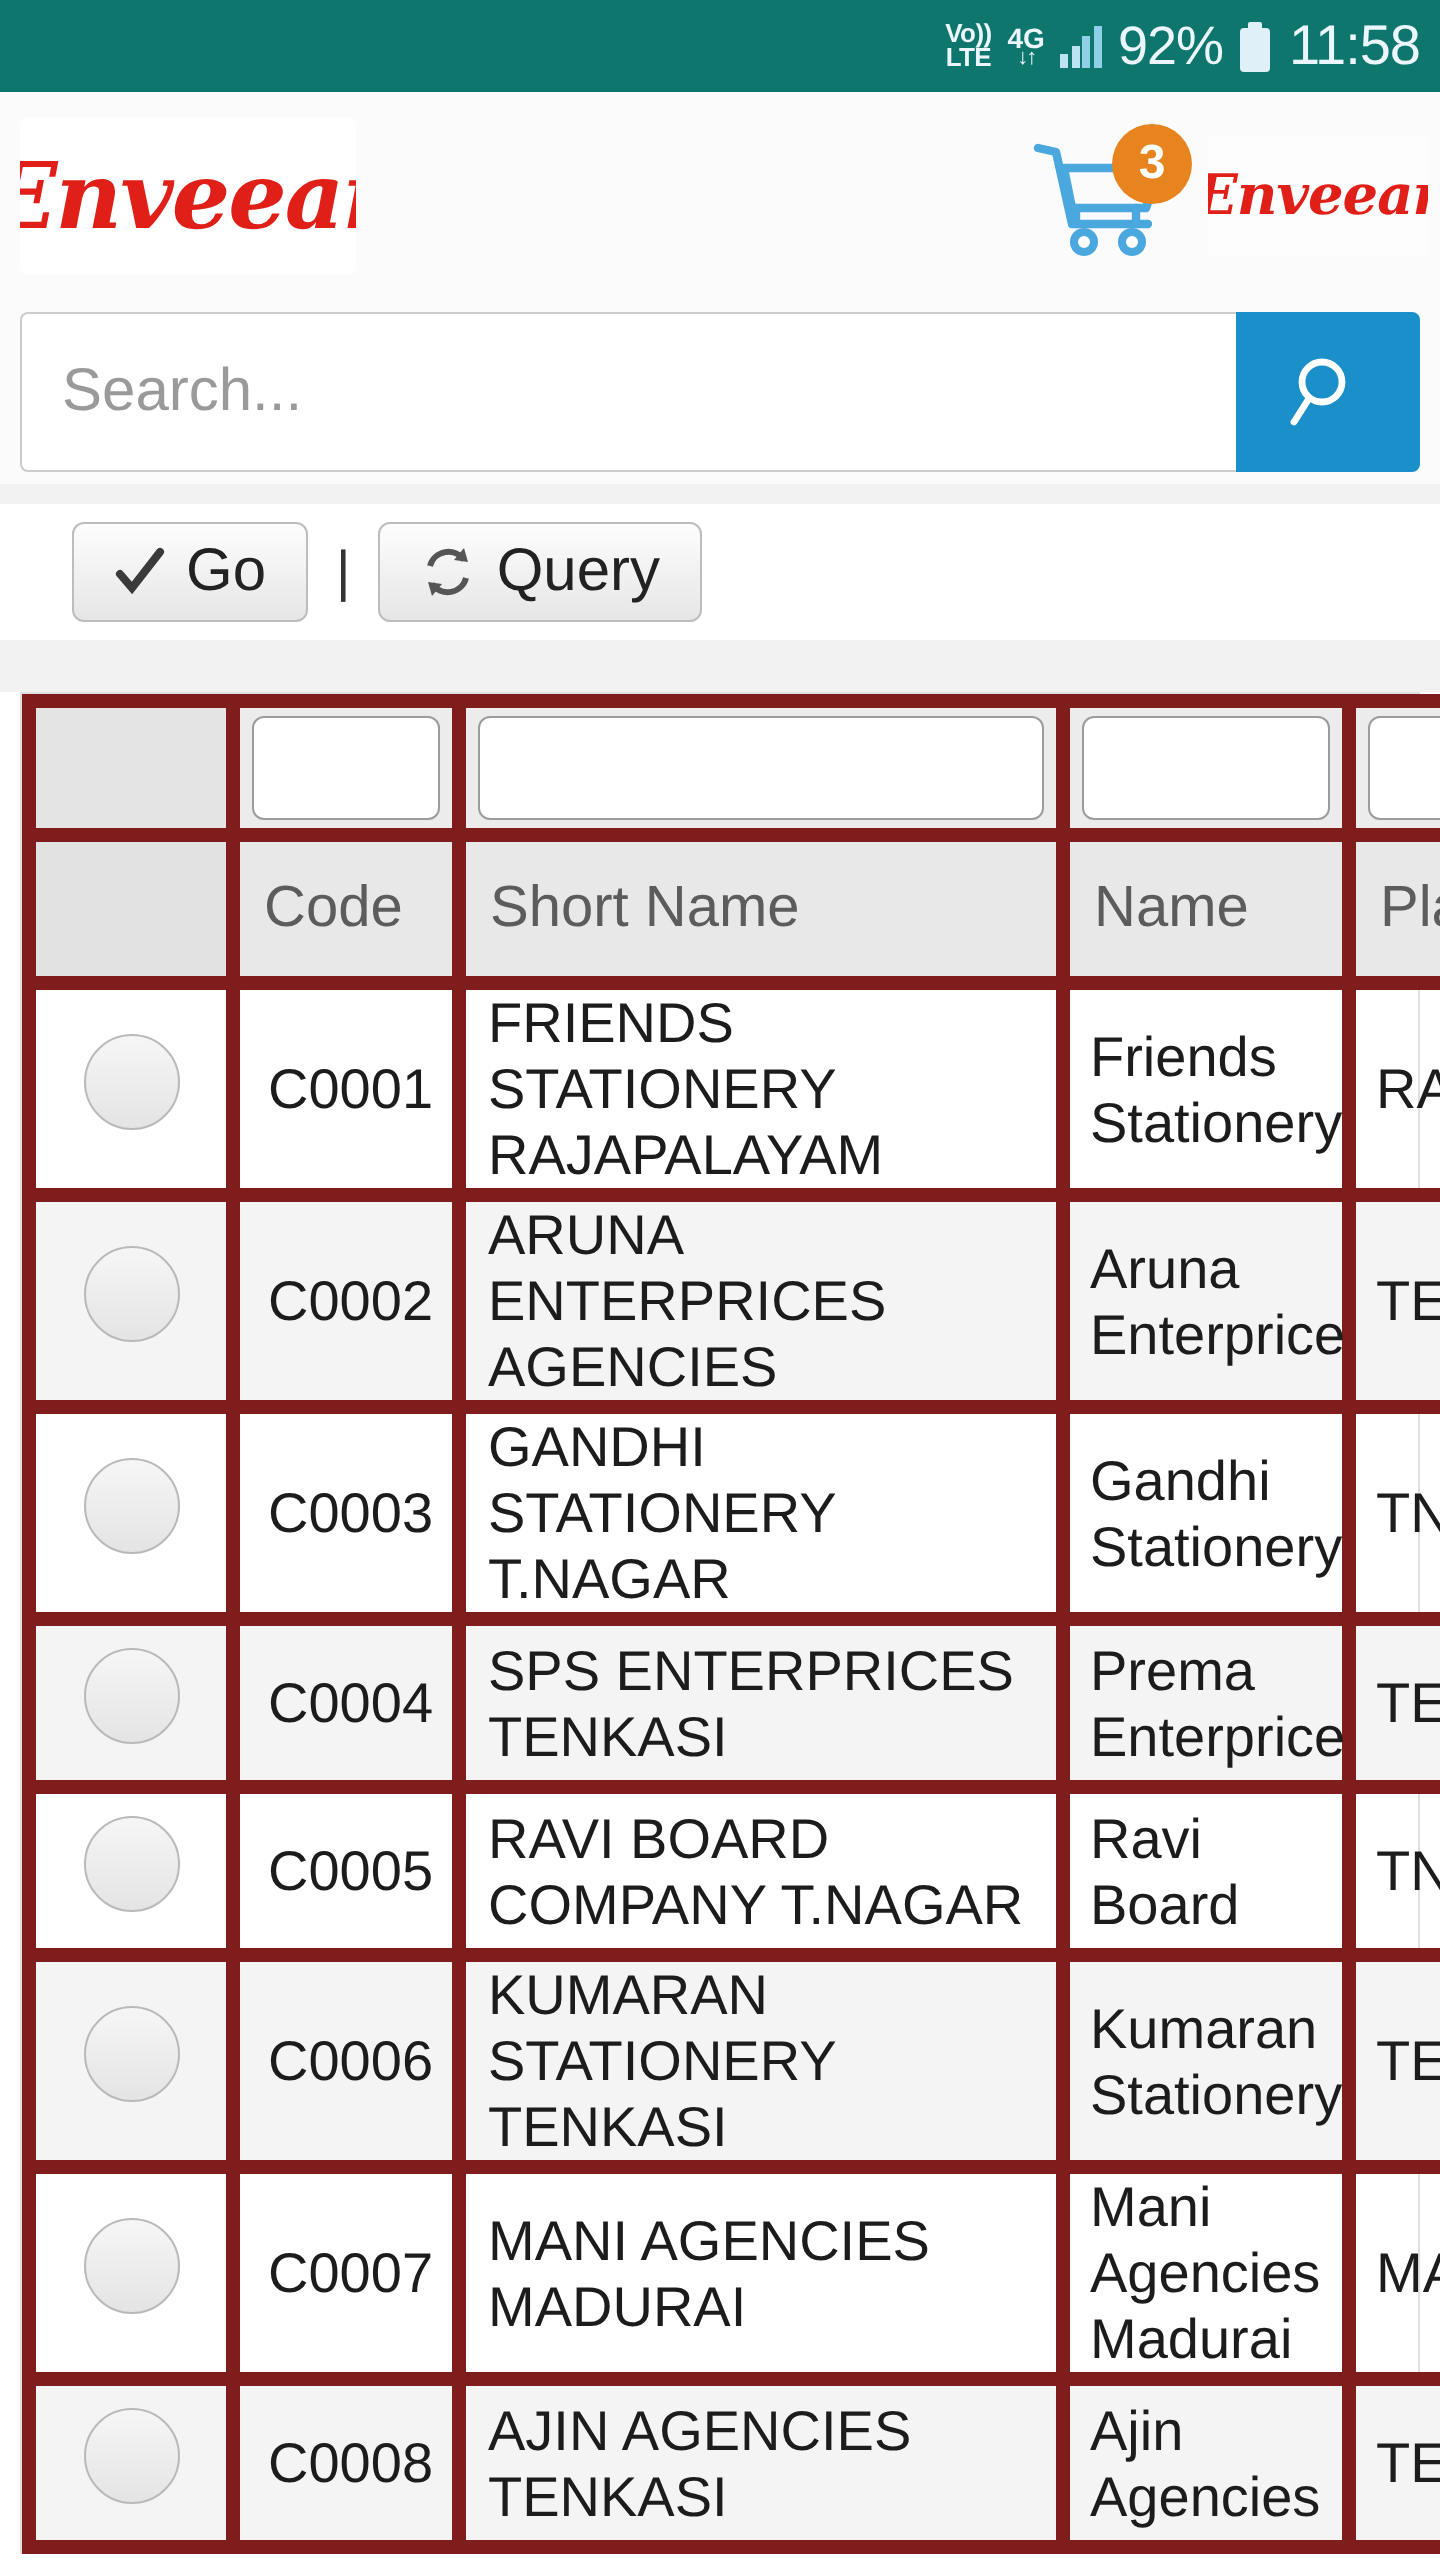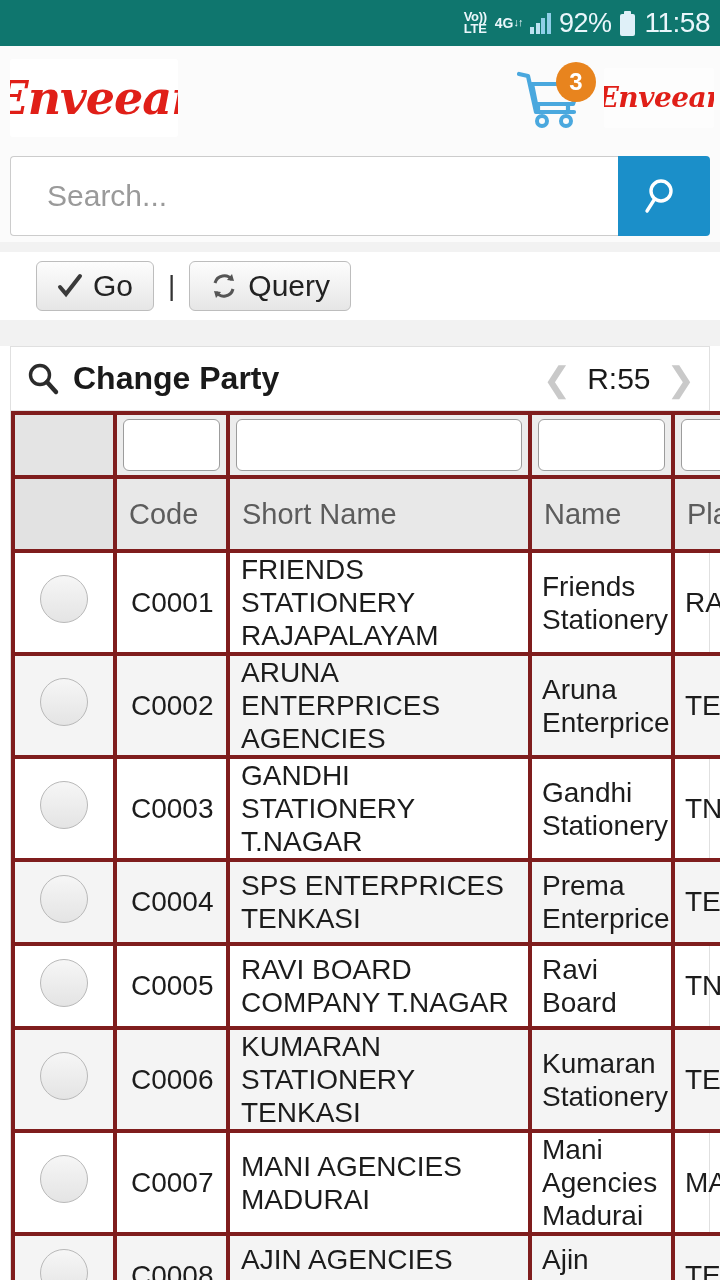--- a/index.html
+++ b/index.html
@@ -12,21 +12,21 @@
 
   
   .statusbar {
     height: 46px; background: #0f766e;
     display: flex; align-items: center; justify-content: flex-end;
     padding-right: 10px; gap: 8px;
     color: #eaf6fb;
   }
   .volte { display:flex; flex-direction:column; align-items:center; line-height:0.95;
            font-size:13px; font-weight:700; letter-spacing:-0.3px; }
-  .netgrp { display:flex; align-items:center; line-height:1; }
+  .netgrp { display:flex; flex-direction:column; align-items:center; line-height:1; }
   .netgrp .g4 { font-size:14px; font-weight:700; }
   .netgrp .arrows { font-size:11px; margin-top:-2px; letter-spacing:-1px; }
   .bars { display:flex; align-items:flex-end; gap:1.5px; height:22px; }
   .bars i { display:block; width:4px; background:#bde2f1; }
   .bars i:nth-child(1){height:7px}
   .bars i:nth-child(2){height:11px}
   .bars i:nth-child(3){height:16px;background:#8fcfe8}
   .bars i:nth-child(4){height:21px;background:#8fcfe8}
   .batt-pct { font-size:27px; letter-spacing:-0.5px;text-align:center; }
   .batt { position:relative; width:15px; height:25px; border:0; }
@@ -68,21 +68,21 @@
   }
   .logo-small .script { font-size:28px; letter-spacing:-0.5px; }
 
   
   .searchrow { height:93px; background:#fbfbfb; display:flex; align-items:center;
                padding:0 10px; }
   .searchbox { flex:1; display:flex; height:80px; }
   .searchbox input {
     flex:1; border:1px solid #ccc; border-right:none;
     border-radius:4px 0 0 4px; background:#fff;
-    font-size:30px; color:#333; padding:0 36px;
+    font-size:30px; color:#333; padding:0 20px;
     font-family:"Liberation Sans", sans-serif;
   }
   .searchbox input::placeholder { color:#9a9a9a; }
   .searchbtn {
     width:92px; background:#1b8fc9; border:none;
     border-radius:0 4px 4px 0;
     display:flex; align-items:center; justify-content:center; cursor:pointer;
   }
 
   .divider-gap { height:10px; background:#f2f2f2; }
@@ -116,21 +116,21 @@
   .rcount { font-size:30px; color:#1a1a1a; }
 
   
   .grid { width:100%; border-collapse:collapse; table-layout:fixed; }
   .grid col.c-radio { width:102px; }
   .grid col.c-code  { width:113px; }
   .grid col.c-short { width:302px; }
   .grid col.c-name  { width:143px; }
   .grid col.c-place { width:120px; }
 
-  .grid td, .grid th { border:4px solid #7f1d1d; padding:0; vertical-align:middle; }
+  .grid td, .grid th { border:7px solid #7f1d1d; padding:0; vertical-align:middle; }
 
   tr.filterrow td { background:#ececec; height:62px; padding:4px 6px; }
   tr.filterrow td.blank { background:#e4e4e4; }
   tr.filterrow input {
     width:100%; height:52px; border:1px solid #9c9c9c; border-radius:6px;
     background:#fff; font-size:26px; padding:0 8px;
     font-family:"Liberation Sans", sans-serif;
   }
 
   tr.headrow th {
@@ -240,32 +240,20 @@
       <path d="M22 2 L24 9 L17 8 Z" fill="#555"></path>
       <path d="M6 26 L4 19 L11 20 Z" fill="#555"></path>
     </svg>
     <span>Query</span>
   </button>
 </div>
 
 <div class="gap2"></div>
 
 <div class="panel">
-  <div class="panel-head">
-    <svg width="36" height="36" viewBox="0 0 36 36">
-      <circle cx="15" cy="14" r="9.5" fill="none" stroke="#2b2b2b" stroke-width="3.4"></circle>
-      <line x1="22" y1="21" x2="31" y2="31" stroke="#2b2b2b" stroke-width="4.4" stroke-linecap="round"></line>
-    </svg>
-    <div class="panel-title">Change Party</div>
-    <div class="rnav">
-      <span class="chev">❮</span>
-      <span class="rcount">R:55</span>
-      <span class="chev">❯</span>
-    </div>
-  </div>
 
   <table class="grid">
     <colgroup>
       <col class="c-radio">
         <col class="c-code">
         <col class="c-short">
         <col class="c-name">
         <col class="c-place">
     </colgroup>
     <thead>

